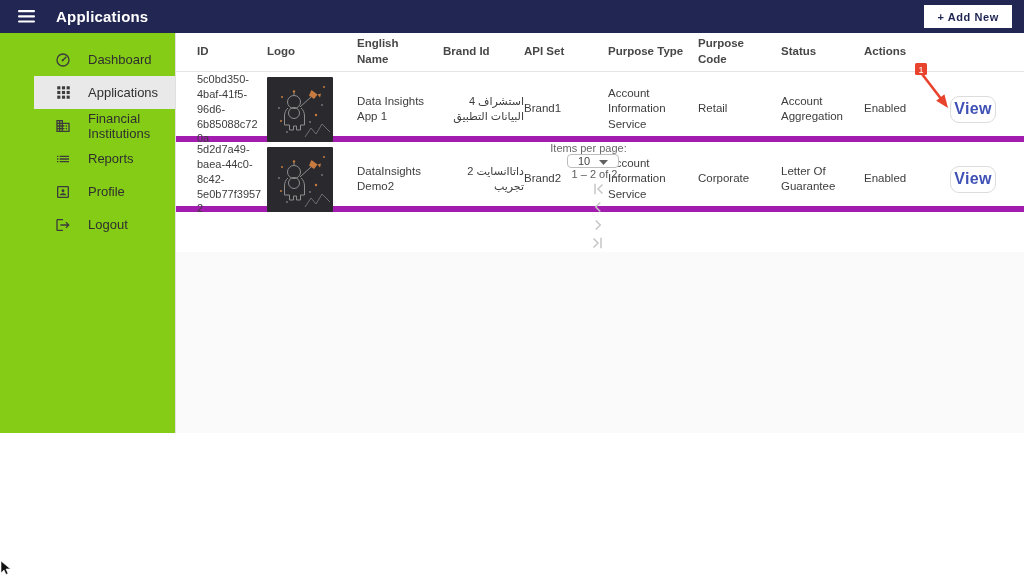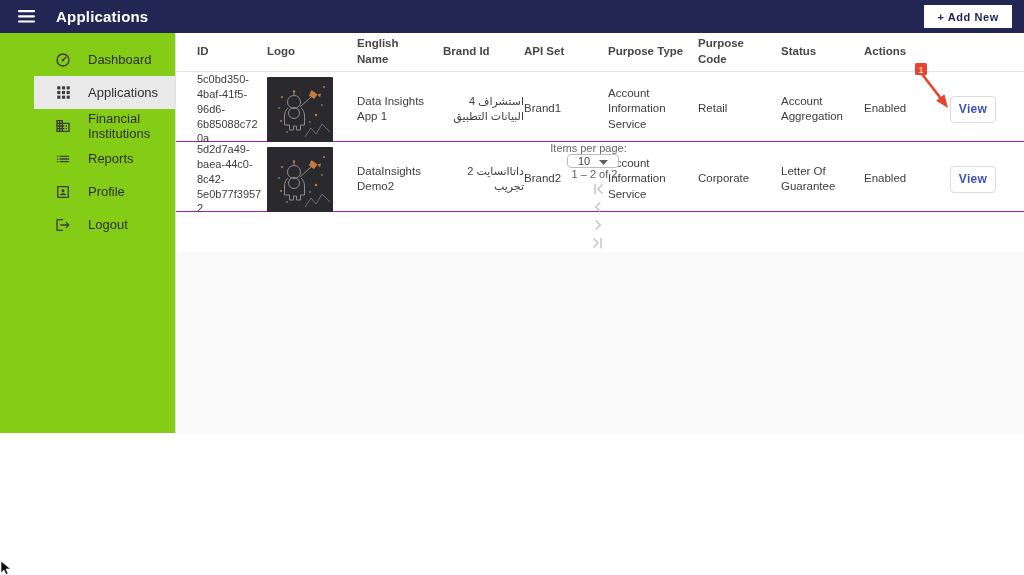--- a/index.html
+++ b/index.html
@@ -27,28 +27,28 @@
   .sicon svg{display:block;}
 
   .main{flex:1;background:var(--page_bg,#fafafa);min-width:0;}
   .card{background:#fff;}
 
   
   .trow{display:grid;grid-template-columns:70px 90px 86px 81px 84px 90px 83px 83px 74px 1fr;
         padding-left:21px;align-items:center;}
   .thead{height:39px;border-bottom:1px solid #e4e4e4;}
   .thead .cell{font-size:11.5px;font-weight:bold;color:#474747;}
-  .drow{height:70px;border-bottom:1px solid #a21caf;}
+  .drow{height:70px;border-bottom:6px solid #a21caf;}
   .cell{font-size:11.5px;color:#3d3d3d;line-height:1.35;padding-right:14px;}
   .cell.id{font-size:11px;overflow-wrap:anywhere;padding-right:4px;}
   .cell.arabic{direction:rtl;text-align:right;font-size:11px;padding-right:0;padding-left:10px;}
   .logo-cell{padding-right:0;}
   .logo{display:block;width:66px;height:65px;border-radius:1px;overflow:hidden;}
-  .view-btn{margin-left:12px;width:46px;height:27px;background:#fff;border:1px solid #dcdcdc;border-radius:4px;
-    color:var(--accent,#3f51b5);font-family:inherit;font-size:12px;font-weight:bold;letter-spacing:.3px;cursor:pointer;}
+  .view-btn{margin-left:12px;width:46px;height:27px;background:#fff;border:1px solid #dcdcdc;border-radius:9px;
+    color:var(--accent,#3f51b5);font-family:inherit;font-size:16px;font-weight:bold;letter-spacing:.3px;cursor:pointer;}
 
   
   .paginator{height:40px;display:flex;align-items:center;justify-content:flex-end;padding-right:14px;
     font-size:11px;color:#666;flex-direction:column;}
   .pp-label{margin-right:9px;}
   .page-size{width:52px;height:26px;border:1px solid #bdbdbd;border-radius:4px;display:flex;align-items:flex-end;
     justify-content:center;gap:9px;color:#444;cursor:pointer;background:#fff;}
   .range{margin-left:23px;margin-right:20px;color:#5c5c5c;}
   .pager-btn{width:24px;height:24px;margin-left:10px;display:flex;align-items:center;justify-content:center;
     background:none;border:none;cursor:default;}

